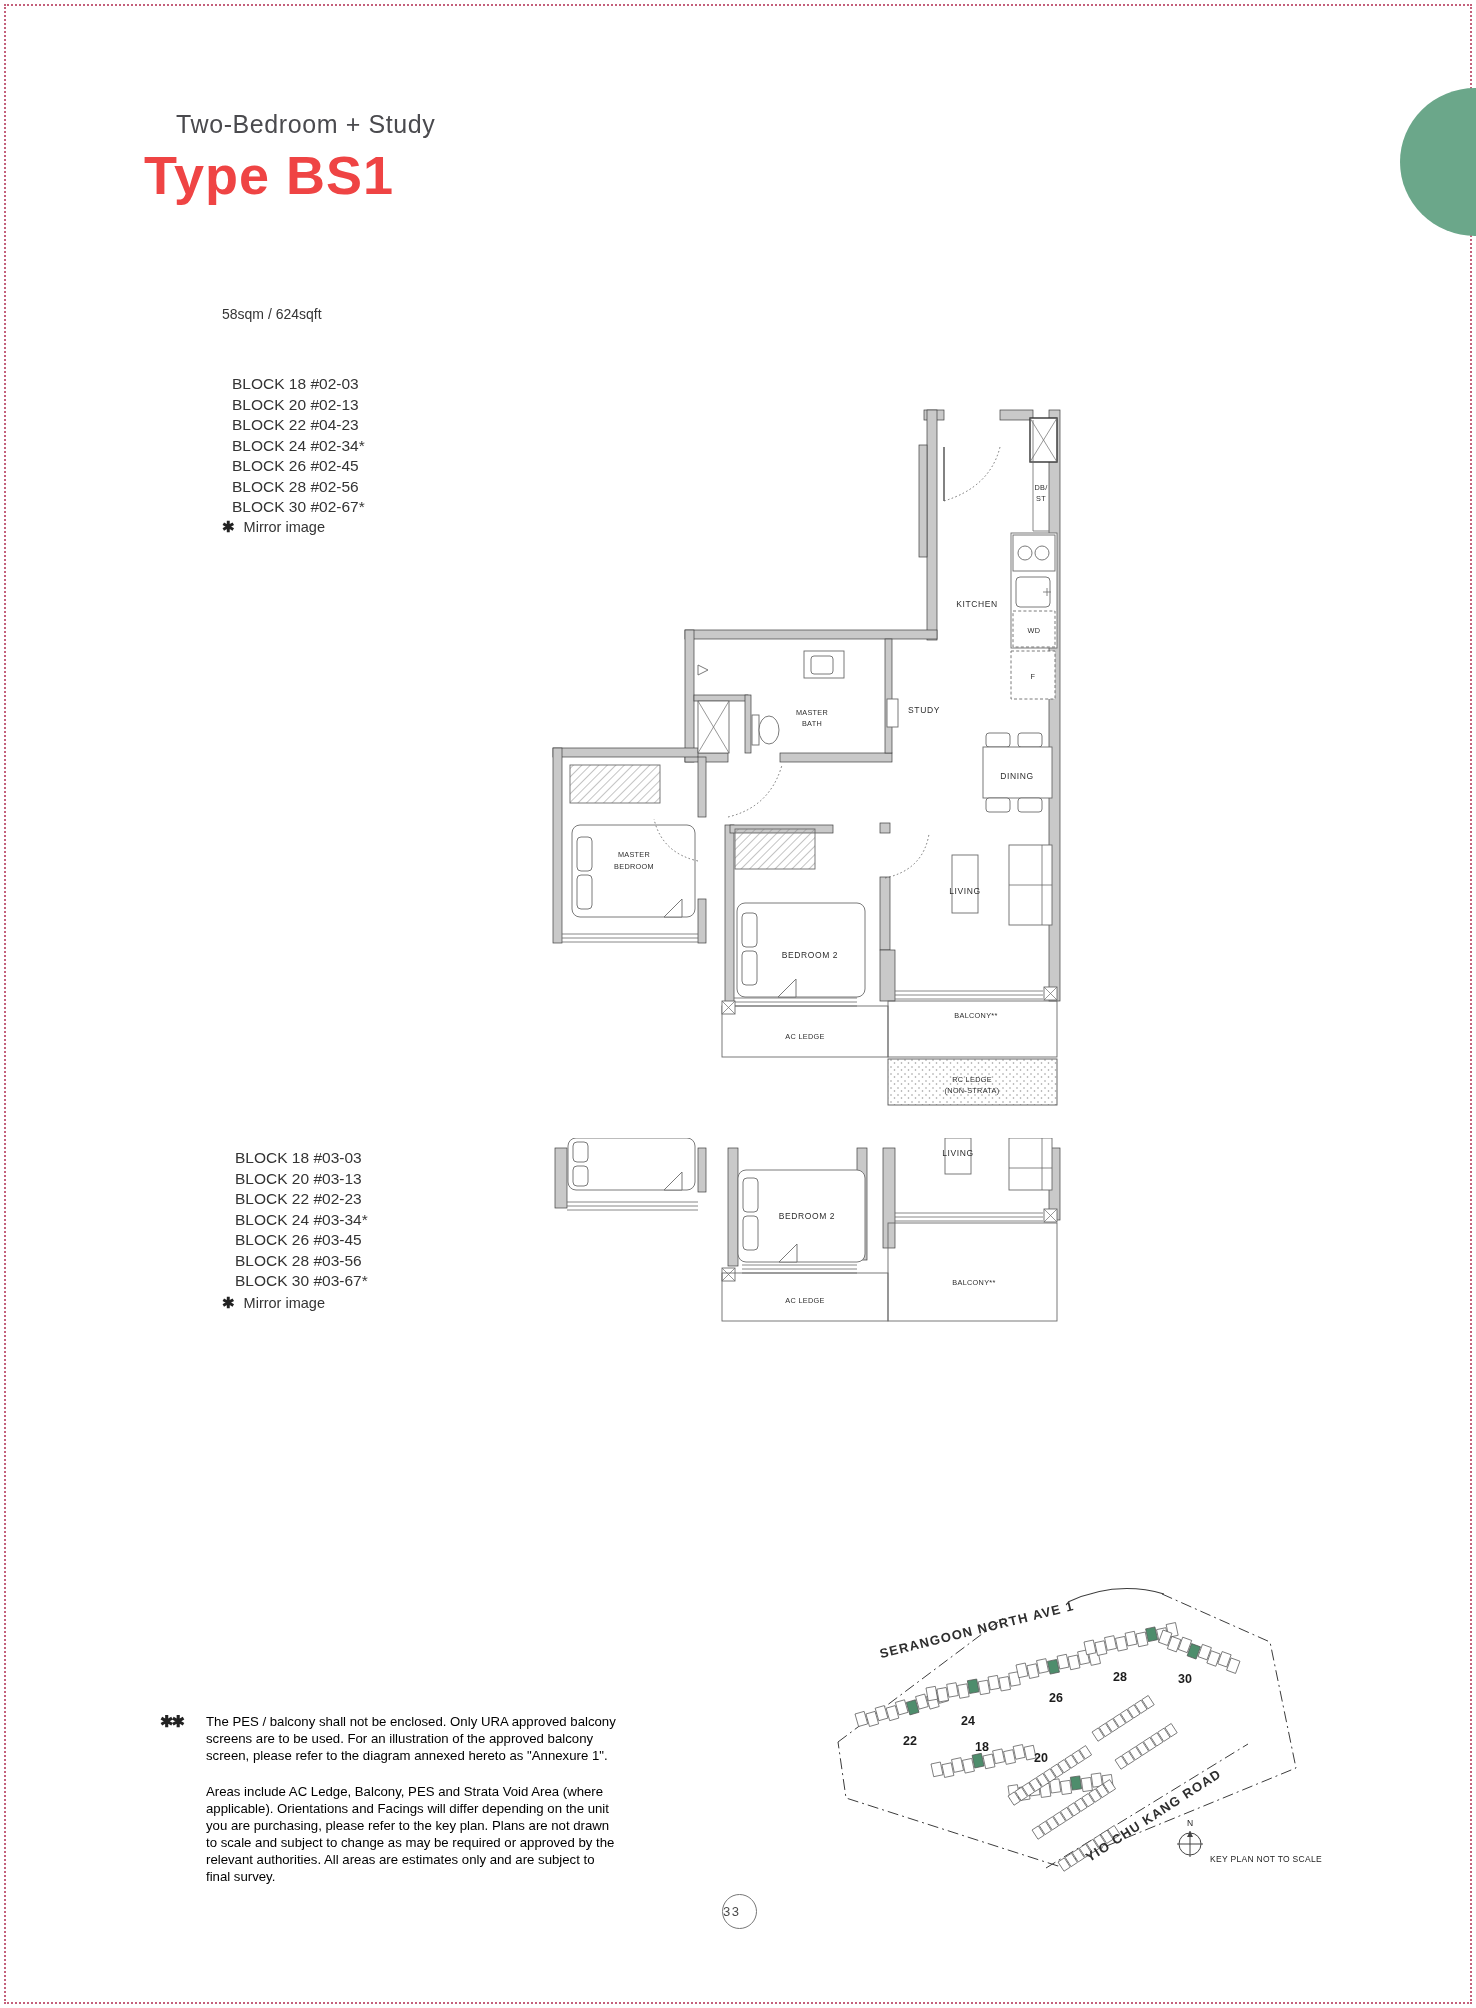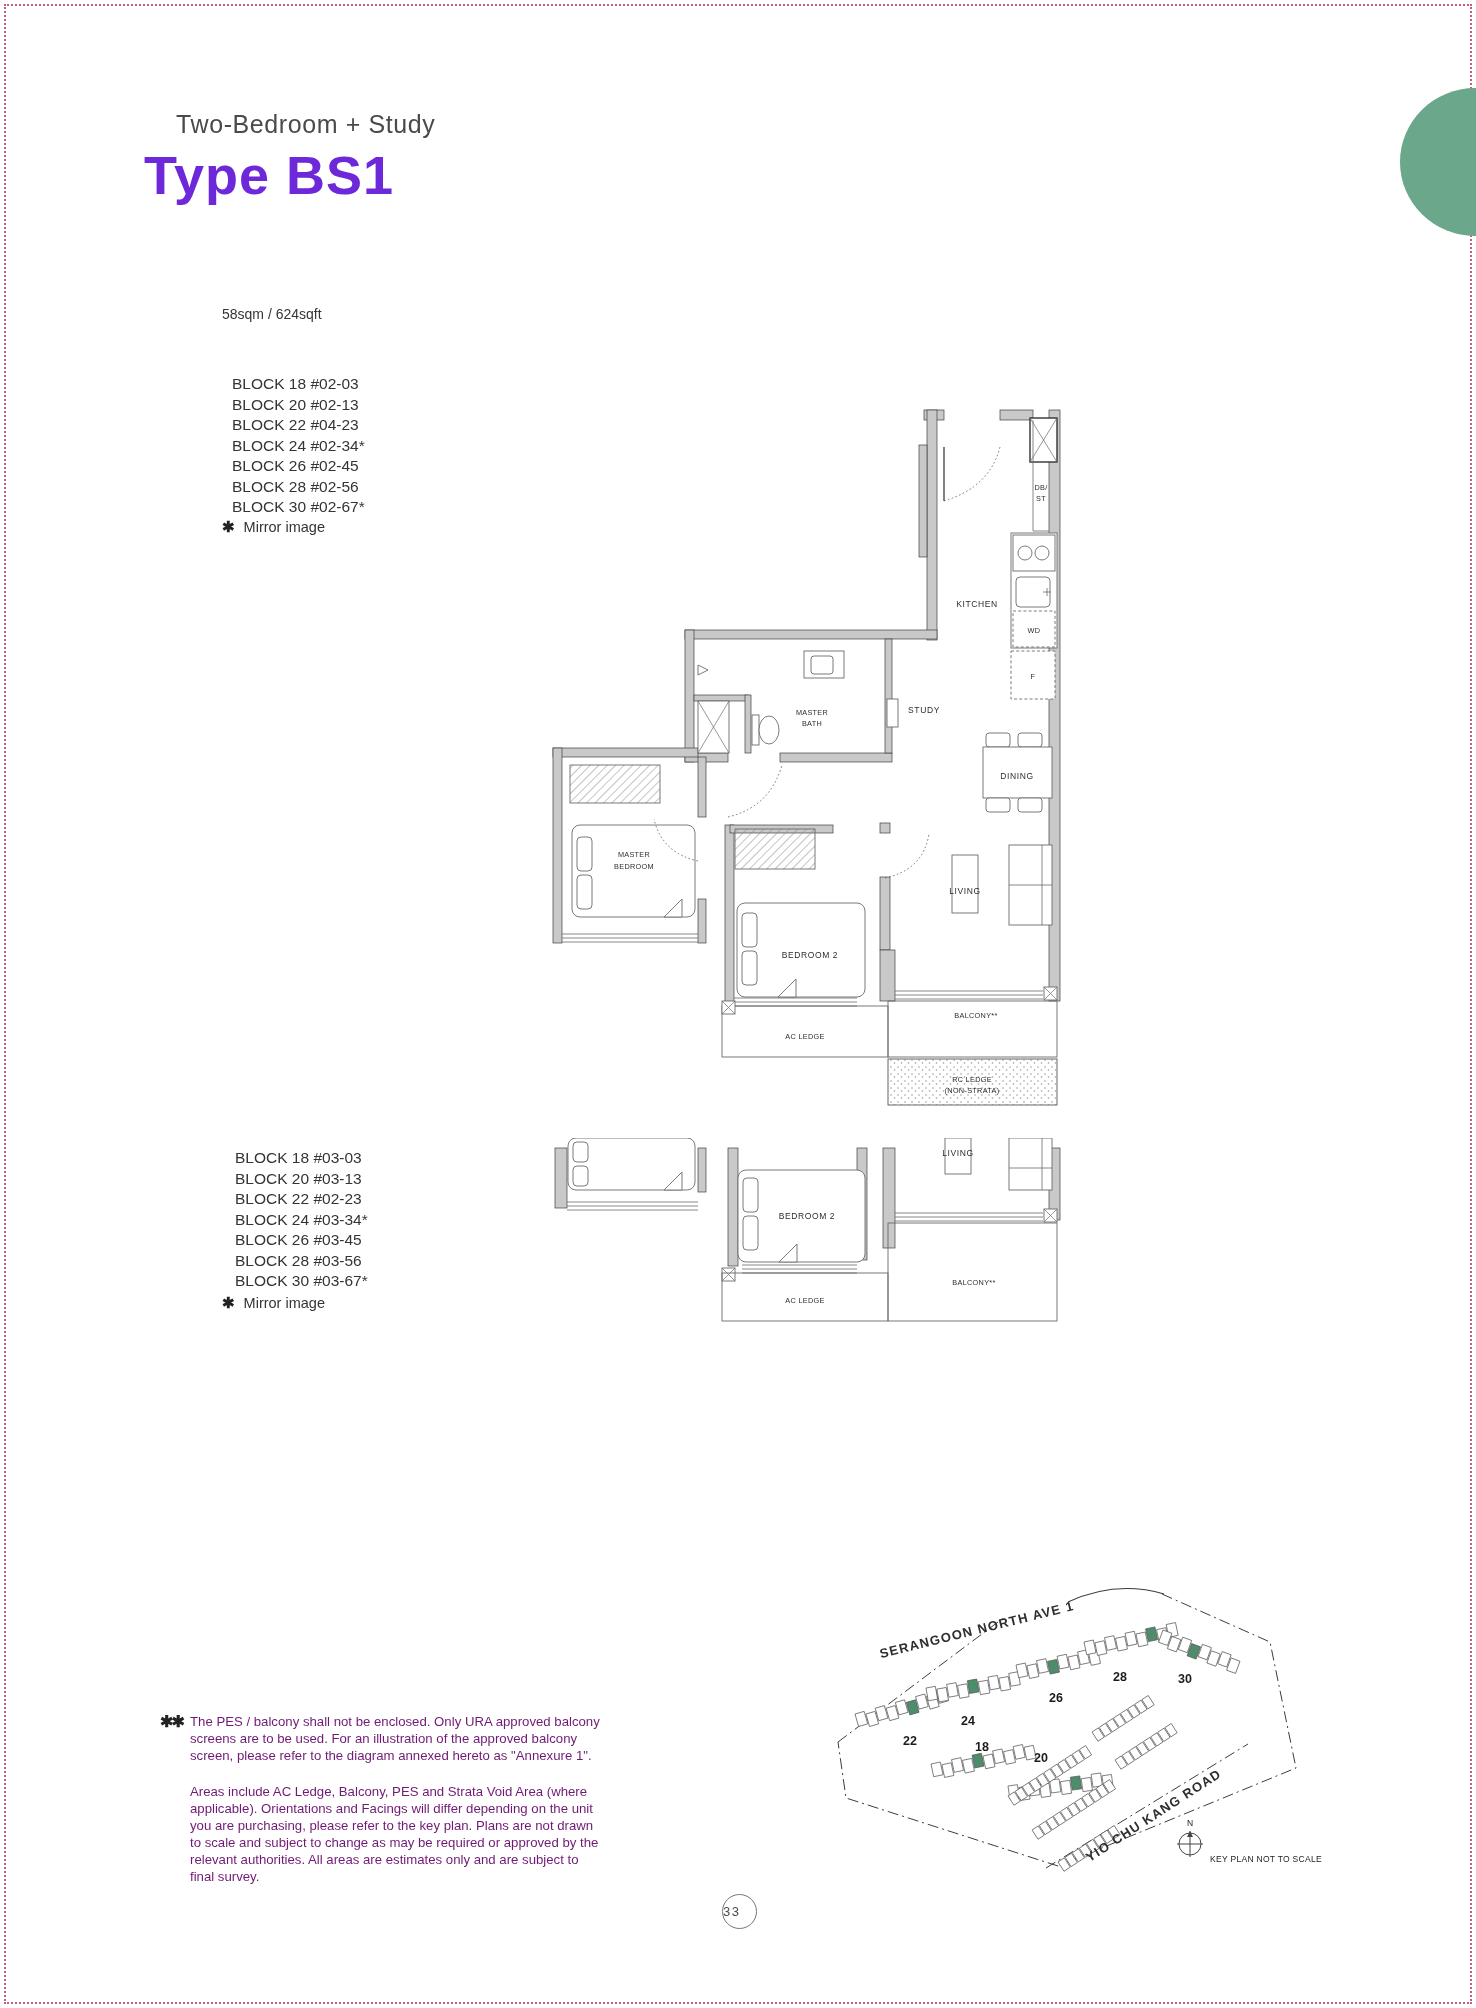--- a/index.html
+++ b/index.html
@@ -5,31 +5,31 @@
   html,body{margin:0;padding:0;background:#fff;}
   body{width:1476px;height:2008px;position:relative;overflow:hidden;
        font-family:"Liberation Sans",sans-serif;color:#333;}
   .page-border{position:absolute;left:4px;top:4px;right:4px;bottom:4px;
        border:2px dotted #c4607b;pointer-events:none;}
   .accent-circle{position:absolute;top:88px;right:-74px;width:150px;height:148px;
        border-radius:50%;}
   .subtitle{position:absolute;left:146px;top:110px;font-size:25px;color:#4a4a4e;
        letter-spacing:.6px;margin-left:30px;}
   .title{position:absolute;left:144px;top:144px;font-size:54px;font-weight:bold;
-       color:#6d28d9;letter-spacing:1px;}
+       color:#ef4444;letter-spacing:1px;}
   .area-spec{position:absolute;left:222px;top:306px;font-size:14px;color:#353535;}
   .stack-list{position:absolute;font-size:15.5px;line-height:20.5px;color:#343434;}
   .mirror-note{position:absolute;display:flex;align-items:center;gap:9px;
        font-size:14.5px;color:#343434;}
   .mirror-note .star{font-size:15px;font-weight:bold;color:#222;}
   .plan-svg{position:absolute;}
   .footnote-marker{position:absolute;left:160px;top:1712px;font-size:16px;
        font-weight:bold;color:#222;letter-spacing:-2px;}
-  .footnote{position:absolute;left:190px;width:410px;font-size:13.2px;
-       line-height:17px;color:#701a75;}
+  .footnote{position:absolute;left:206px;width:410px;font-size:13.2px;
+       line-height:17px;color:#000000;}
   .page-num{position:absolute;left:722px;top:1894px;width:33px;height:33px;
        border:1.2px solid #777;border-radius:50%;display:flex;align-items:center;
        justify-content:flex-start;font-size:13px;letter-spacing:1.5px;color:#4a4a4a;}
   
   .w{fill:#c9c9c9;stroke:#3f3f3f;stroke-width:.7}
   .f{fill:#fff;stroke:#6b6b6b;stroke-width:.9}
   .fd{fill:#fff;stroke:#6b6b6b;stroke-width:.9;stroke-dasharray:3 2.2}
   .ln{stroke:#6b6b6b;stroke-width:.8;fill:none}
   .thin{stroke:#6b6b6b;stroke-width:.9;fill:none}
   .arc{stroke:#555;stroke-width:.8;fill:none;stroke-dasharray:1.6 2.4}

